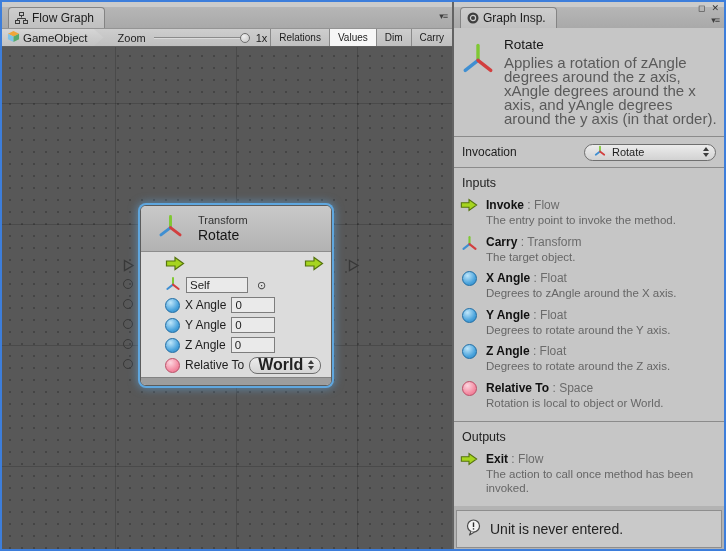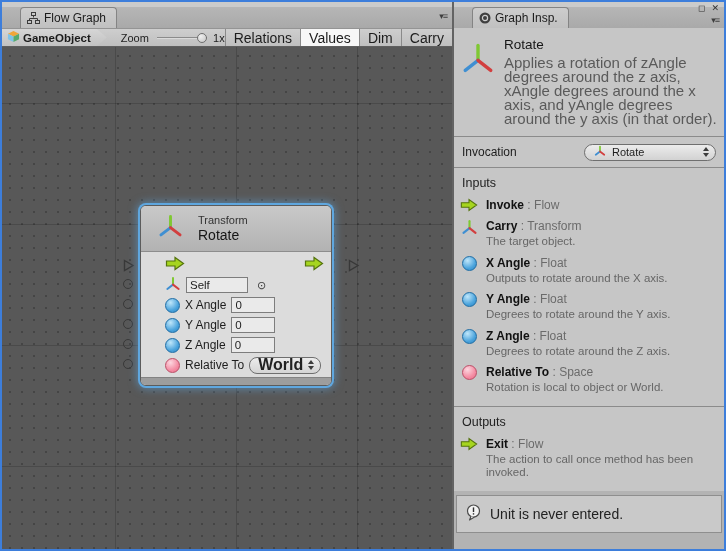--- a/index.html
+++ b/index.html
@@ -3,33 +3,33 @@
 <meta charset="utf-8">
 <style>
   * { margin:0; padding:0; box-sizing:border-box; }
   html,body { background:#222; }
   body { font-family:"Liberation Sans", sans-serif; }
   .screen{ position:relative; width:726px; height:551px; border:2px solid #3d7edb; background:#b2b2b2; display:flex; overflow:hidden; }
 
   
   .left-pane{ width:450px; display:flex; flex-direction:column; }
   .tabbar{ height:26px; flex:0 0 26px; background:linear-gradient(#cbcbcb 0 5px, #b6b6b6 5px, #a9a9a9 100%); display:flex; align-items:flex-end; position:relative; }
-  .tab{ height:21px; margin-left:18px; padding:0 10px 0 6px; background:linear-gradient(#cdcdcd,#c0c0c0); border:1px solid #848484; border-bottom:none; border-radius:4px 4px 0 0; display:flex; align-items:center; gap:4px; font-size:12px; color:#1c1c1c; }
+  .tab{ height:21px; margin-left:6px; padding:0 10px 0 6px; background:linear-gradient(#cdcdcd,#c0c0c0); border:1px solid #848484; border-bottom:none; border-radius:4px 4px 0 0; display:flex; align-items:center; gap:4px; font-size:12px; color:#1c1c1c; }
   .pane-menu{ position:absolute; right:5px; top:9px; font-size:9px; color:#3e3e3e; letter-spacing:-1px; cursor:pointer; }
   .tabicon svg{ display:block; }
 
   .toolbar{ height:19px; flex:0 0 19px; background:linear-gradient(#cecece,#bfbfbf); border-top:1px solid #949494; border-bottom:1px solid #5f5f5f; display:flex; align-items:center; font-size:11px; color:#222; position:relative; }
-  .breadcrumb{ height:100%; display:flex; align-items:center; gap:3px; padding:0 16px 0 5px; background:linear-gradient(#d6d6d6,#c2c2c2); clip-path:polygon(0 0, calc(100% - 10px) 0, 100% 50%, calc(100% - 10px) 100%, 0 100%); font-size:11.5px; font-weight:bold; color:#1b1b1b; cursor:pointer; }
+  .breadcrumb{ height:100%; display:flex; align-items:center; gap:3px; padding:0 16px 0 5px; background:linear-gradient(#d6d6d6,#c2c2c2); clip-path:polygon(0 0, calc(100% - 10px) 0, 100% 50%, calc(100% - 10px) 100%, 0 100%); font-size:11.5px; font-weight:normal; color:#1b1b1b; cursor:pointer; }
   .zoom-label{ margin-left:14px; }
   .zoomslider{ position:relative; width:96px; height:12px; margin-left:8px; cursor:pointer; }
   .zoomslider .track{ position:absolute; left:0; right:0; top:5px; height:2px; background:#8b8b8b; border-bottom:1px solid #dadada; }
   .zoomslider .handle{ position:absolute; right:0; top:1px; width:10px; height:10px; border-radius:50%; background:radial-gradient(circle at 35% 30%, #efefef, #c4c4c4); border:1px solid #6f6f6f; }
   .zoom-val{ margin-left:6px; }
   .tb-buttons{ margin-left:auto; height:100%; display:flex; }
-  .tb-buttons .tbtn{ height:100%; border:none; border-left:1px solid #8a8a8a; background:transparent; font-family:inherit; font-size:14px; color:#1c1c1c; padding:0 8px; cursor:pointer; }
+  .tb-buttons .tbtn{ height:100%; border:none; border-left:1px solid #8a8a8a; background:transparent; font-family:inherit; font-size:10px; color:#1c1c1c; padding:0 8px; cursor:pointer; }
   .tb-buttons .tbtn.active{ background:#f7f7f7; }
 
   .graph{ flex:1; position:relative; background-color:#585858;
     background-image:
       linear-gradient(rgba(0,0,0,0.16) 1px, transparent 1px),
       linear-gradient(90deg, rgba(0,0,0,0.16) 1px, transparent 1px),
       radial-gradient(circle, rgba(0,0,0,0.22) 1px, transparent 1.4px);
     background-size:121px 121px, 121px 121px, 12px 12px;
     background-position:-8px -65px, -8px -65px, 2px 3px;
     overflow:hidden; }
@@ -288,20 +288,21 @@
 
       <div class="pitem">
         <span class="picon">
           <svg width="18" height="14" viewBox="0 0 20 15">
               <path d="M1.5 5 h8.5 V1.5 L18.5 7.5 L10 13.5 V10 H1.5 Z" fill="#a6d51f" stroke="#55730f" stroke-width="1.2"></path>
             </svg>
         </span>
         <span>
           <span class="pname">Invoke</span>
           <span class="ptype"><span>:</span> <span>Flow</span></span>
+          <div class="pdesc">The entry point to invoke the method.</div>
         </span>
       </div>
 
       <div class="pitem">
         <span class="picon">
           <svg width="17" height="17" viewBox="0 0 24 24">
               <line x1="12" y1="13" x2="12" y2="3" stroke="#7fc832" stroke-width="3" stroke-linecap="round"></line>
               <line x1="12" y1="13" x2="3.5" y2="19.5" stroke="#3f8fd2" stroke-width="3" stroke-linecap="round"></line>
               <line x1="12" y1="13" x2="20.5" y2="19.5" stroke="#d23f3f" stroke-width="3" stroke-linecap="round"></line>
             </svg>
@@ -313,21 +314,21 @@
         </span>
       </div>
 
       <div class="pitem">
         <span class="picon">
             <span class="port-dot port-blue"></span>
           </span>
         <span>
           <span class="pname">X Angle</span>
           <span class="ptype"><span>:</span> <span>Float</span></span>
-          <div class="pdesc">Outputs to rotate around the X axis.</div>
+          <div class="pdesc">Degrees to zAngle around the X axis.</div>
         </span>
       </div>
 
       <div class="pitem">
         <span class="picon">
             <span class="port-dot port-blue"></span>
           </span>
         <span>
           <span class="pname">Y Angle</span>
           <span class="ptype"><span>:</span> <span>Float</span></span>

